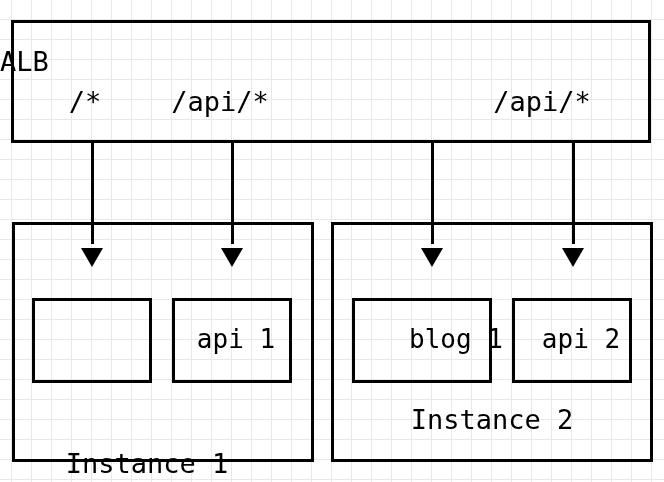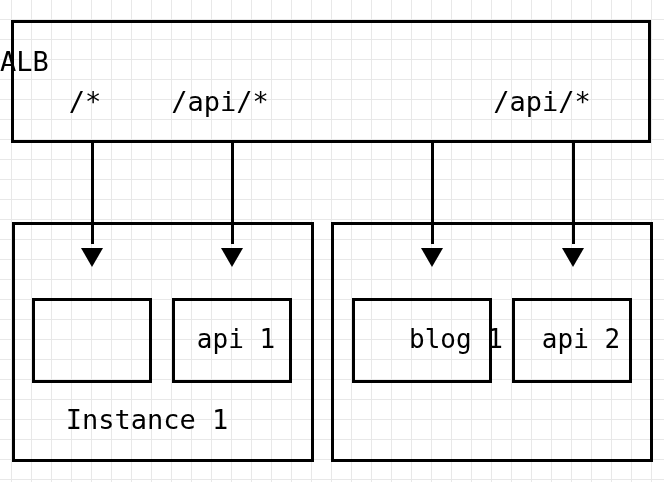--- a/index.html
+++ b/index.html
@@ -99,21 +99,21 @@
 
   .instance-label {
     position: absolute;
     top: 406px;
     font-size: 27px;
     text-align: center;
     color: #000000;
     white-space: pre;
     line-height: 1;
   }
-  .inst-lbl-1 { left: 12px;  width: 270px; }
+  .inst-lbl-1 { left: 12px;  width: 270px; margin-top: 44px; }
   .inst-lbl-2 { left: 331px; width: 322px; }
 
   
   .connector-line {
     position: absolute;
     width: 3px;
     background: #000000;
     top: 143px;
     height: 101px;
   }
@@ -164,14 +164,15 @@
   <div class="service-box svc-web1"></div>
   <div class="service-box svc-api1"></div>
   <div class="svc-label lbl-api1">api 1</div>
   <div class="instance-label inst-lbl-1">Instance 1</div>
 
   <div class="box instance-box instance-2"></div>
   <div class="service-box svc-blog1"></div>
   <div class="svc-label lbl-blog1">blog 1</div>
   <div class="service-box svc-api2"></div>
   <div class="svc-label lbl-api2">api 2</div>
+  <div class="instance-label inst-lbl-2">Instance 2</div>
 
 </div>
 
 </body></html>

